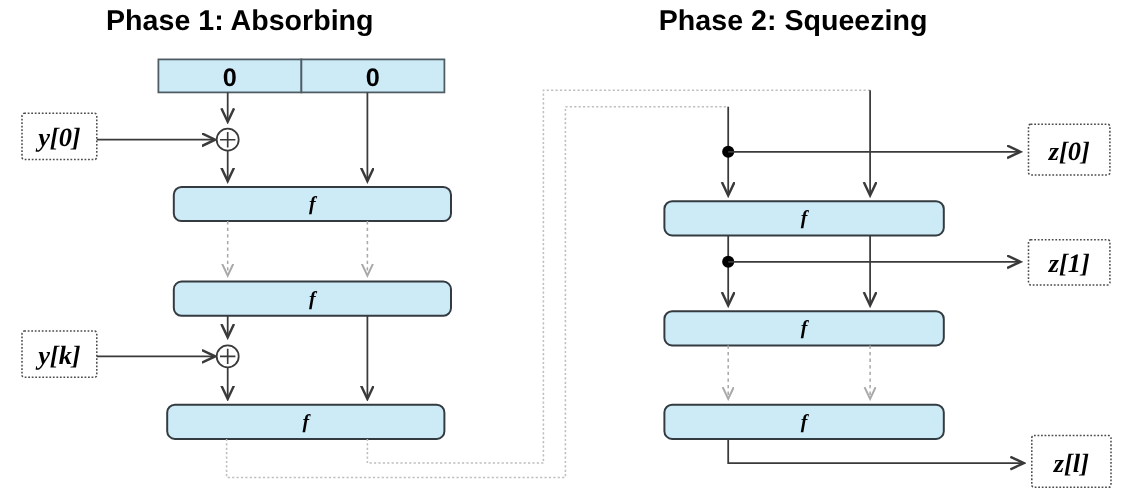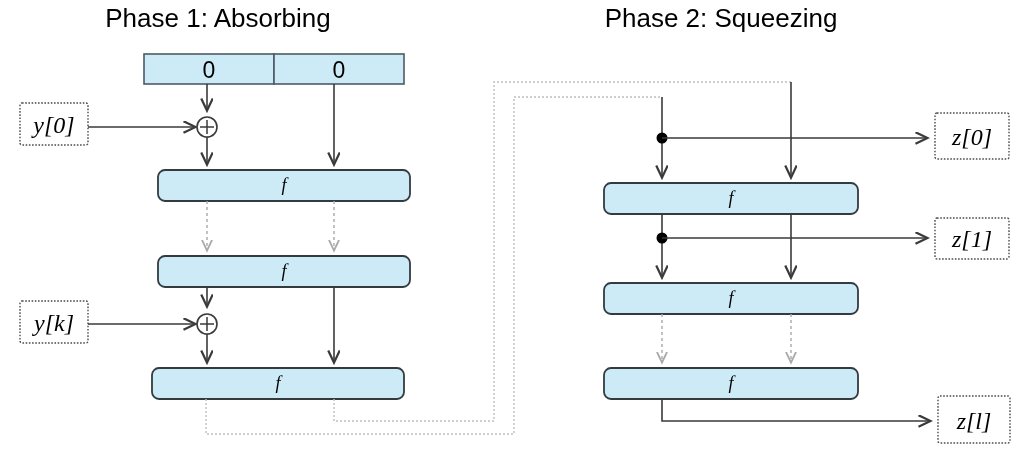--- a/index.html
+++ b/index.html
@@ -1,18 +1,18 @@
 <!DOCTYPE html>
 <html><head>
 <meta charset="utf-8">
 <style>
   html,body{margin:0;padding:0;background:#ffffff;}
   body{width:1023px;height:451px;overflow:hidden;
        font-family:"Liberation Sans", sans-serif;}
-  #stage{position:relative;width:1023px;height:451px;}
+  #stage{position:relative;width:1023px;height:451px;font-weight:bold;}
   svg{display:block;}
   .title-text{font-family:"Liberation Sans", sans-serif;font-size:26px;fill:#000000;}
   .state-text{font-family:"Liberation Sans", sans-serif;font-size:23px;fill:#000000;}
   .f-text{font-family:"Liberation Serif", serif;font-style:italic;font-size:18px;fill:#000000;}
   .io-text{font-family:"Liberation Serif", serif;font-style:italic;font-size:24px;fill:#000000;}
   .state-box{fill:#cdeaf7;stroke:#4d5b63;stroke-width:1.6;}
   .f-box{fill:#cdeaf7;stroke:#333b40;stroke-width:1.8;}
   .io-box{fill:#ffffff;stroke:#4c4c4c;stroke-width:1.4;stroke-dasharray:1.6 1.6;}
   .wire{stroke:#3a3a3a;stroke-width:1.6;fill:none;}
   .wire-dash{stroke:#a9a9a9;stroke-width:1.4;fill:none;stroke-dasharray:3 3;}

